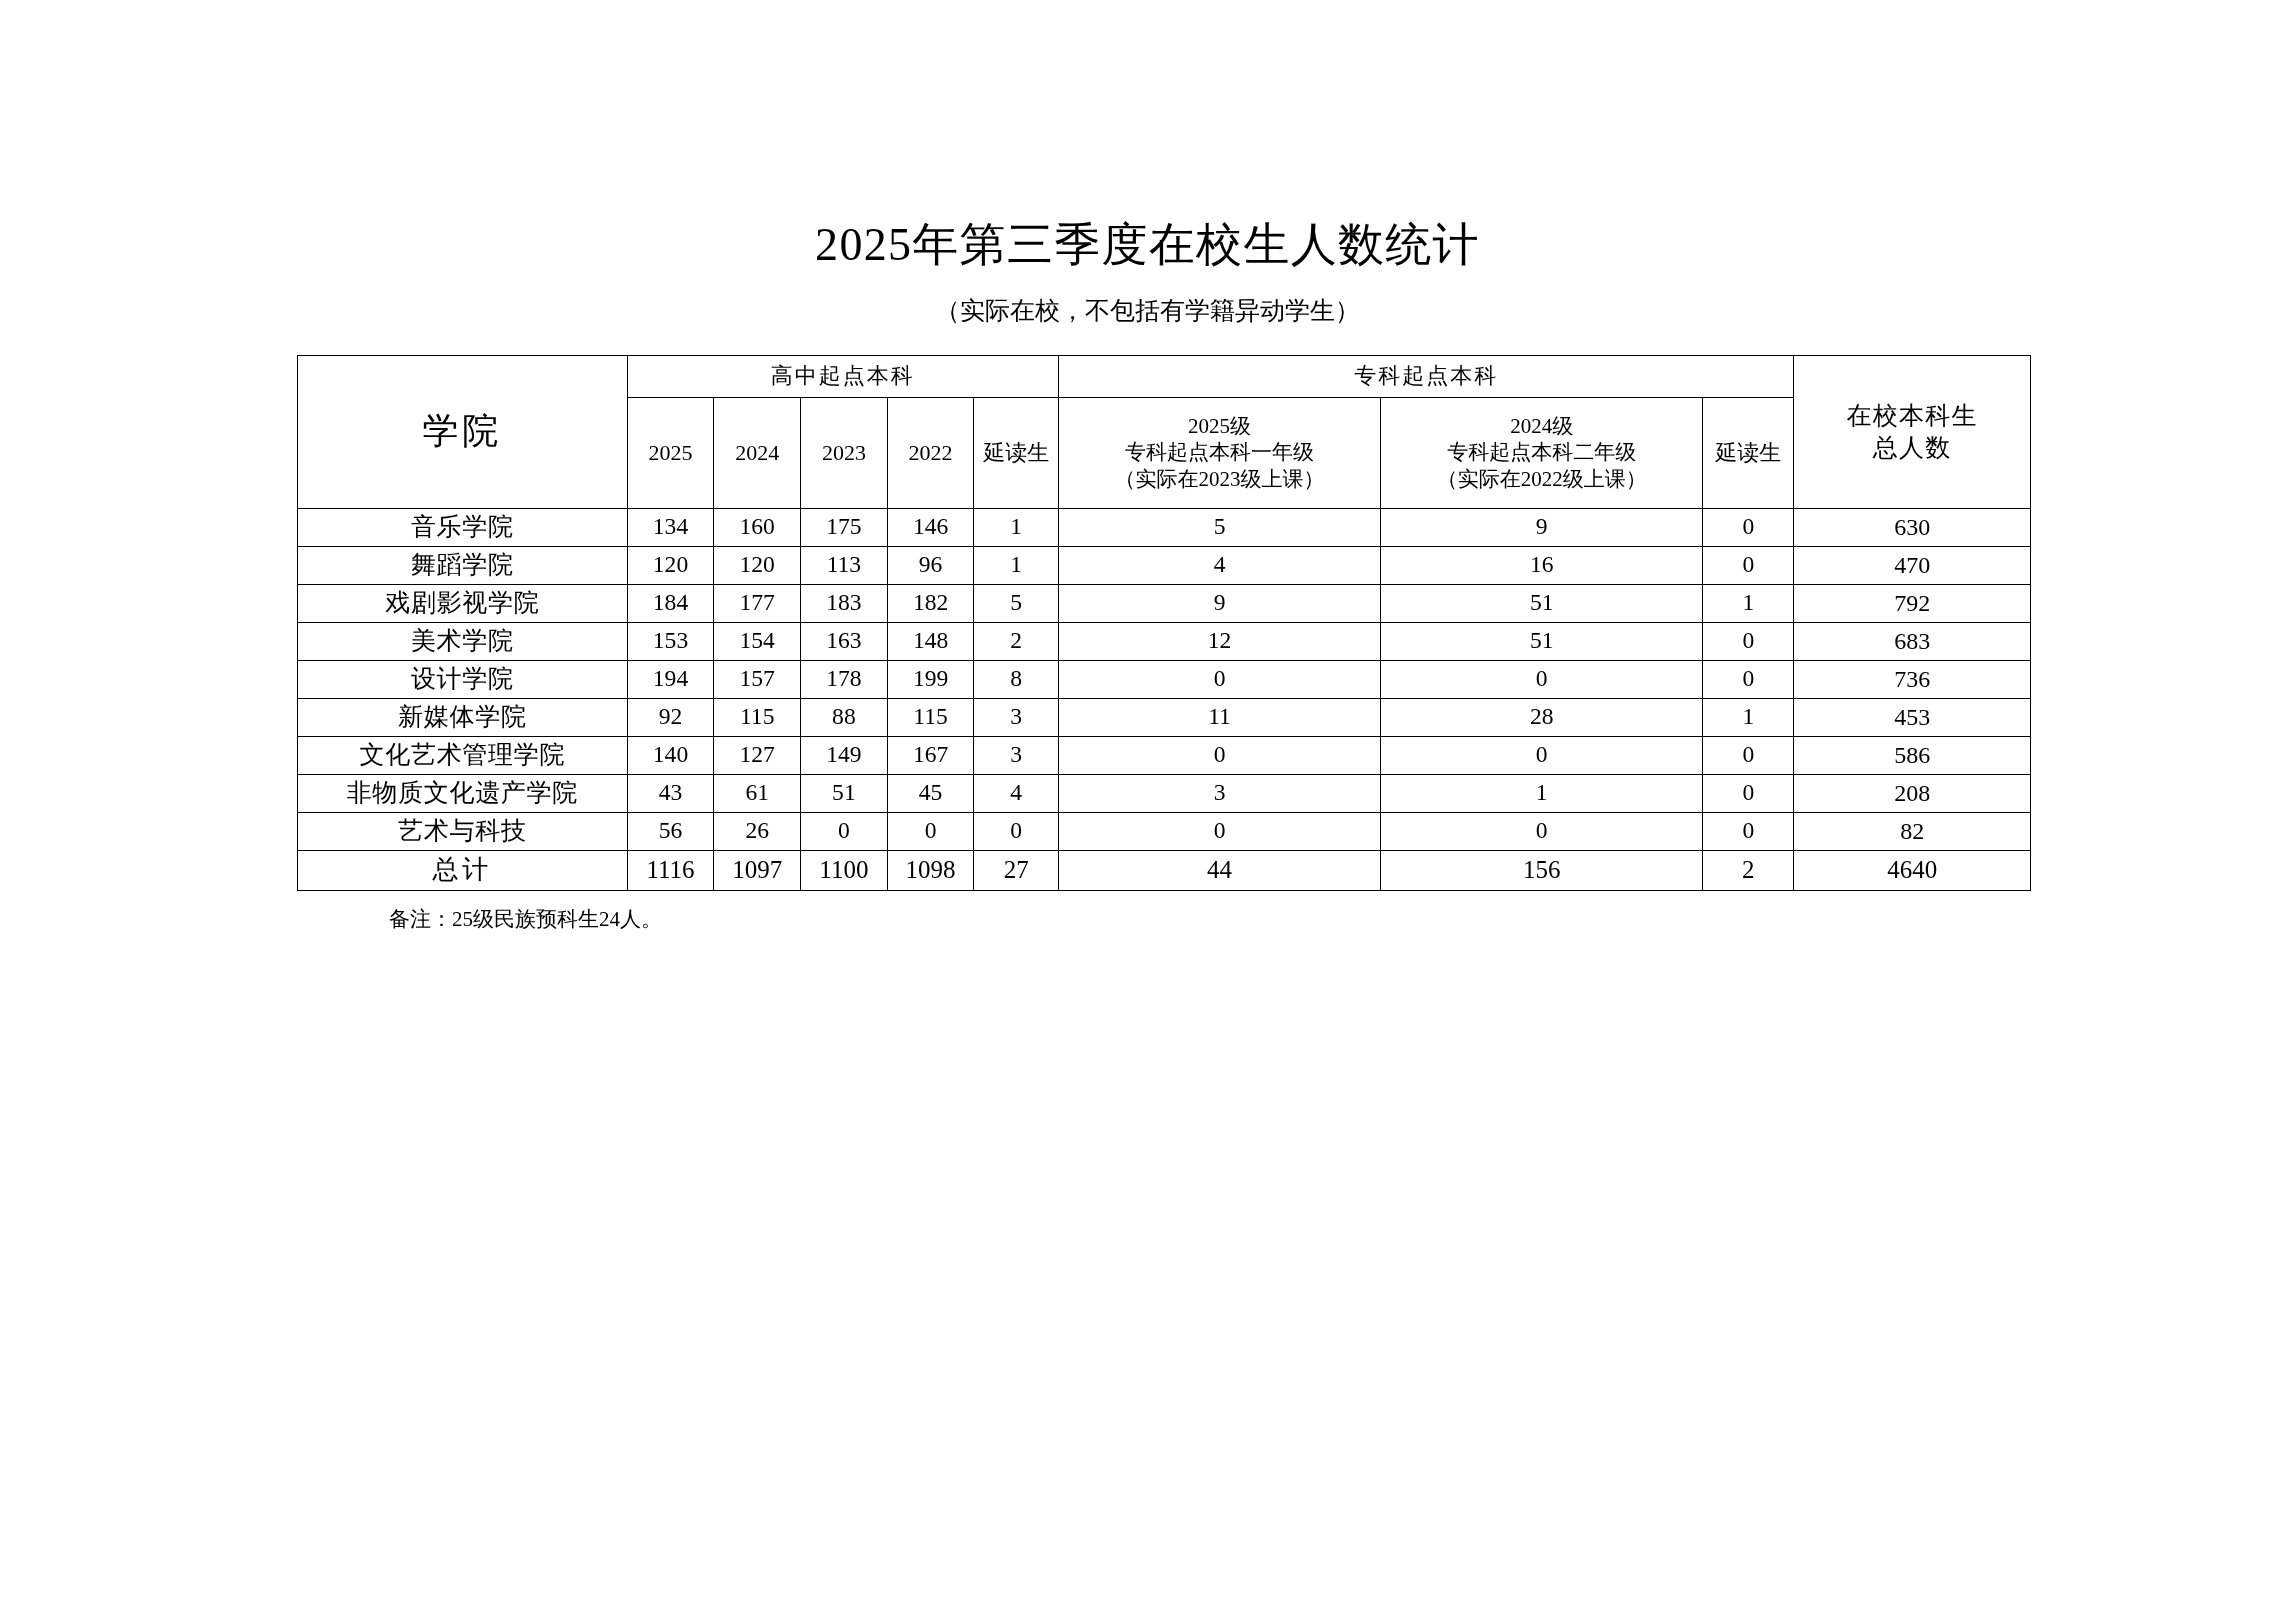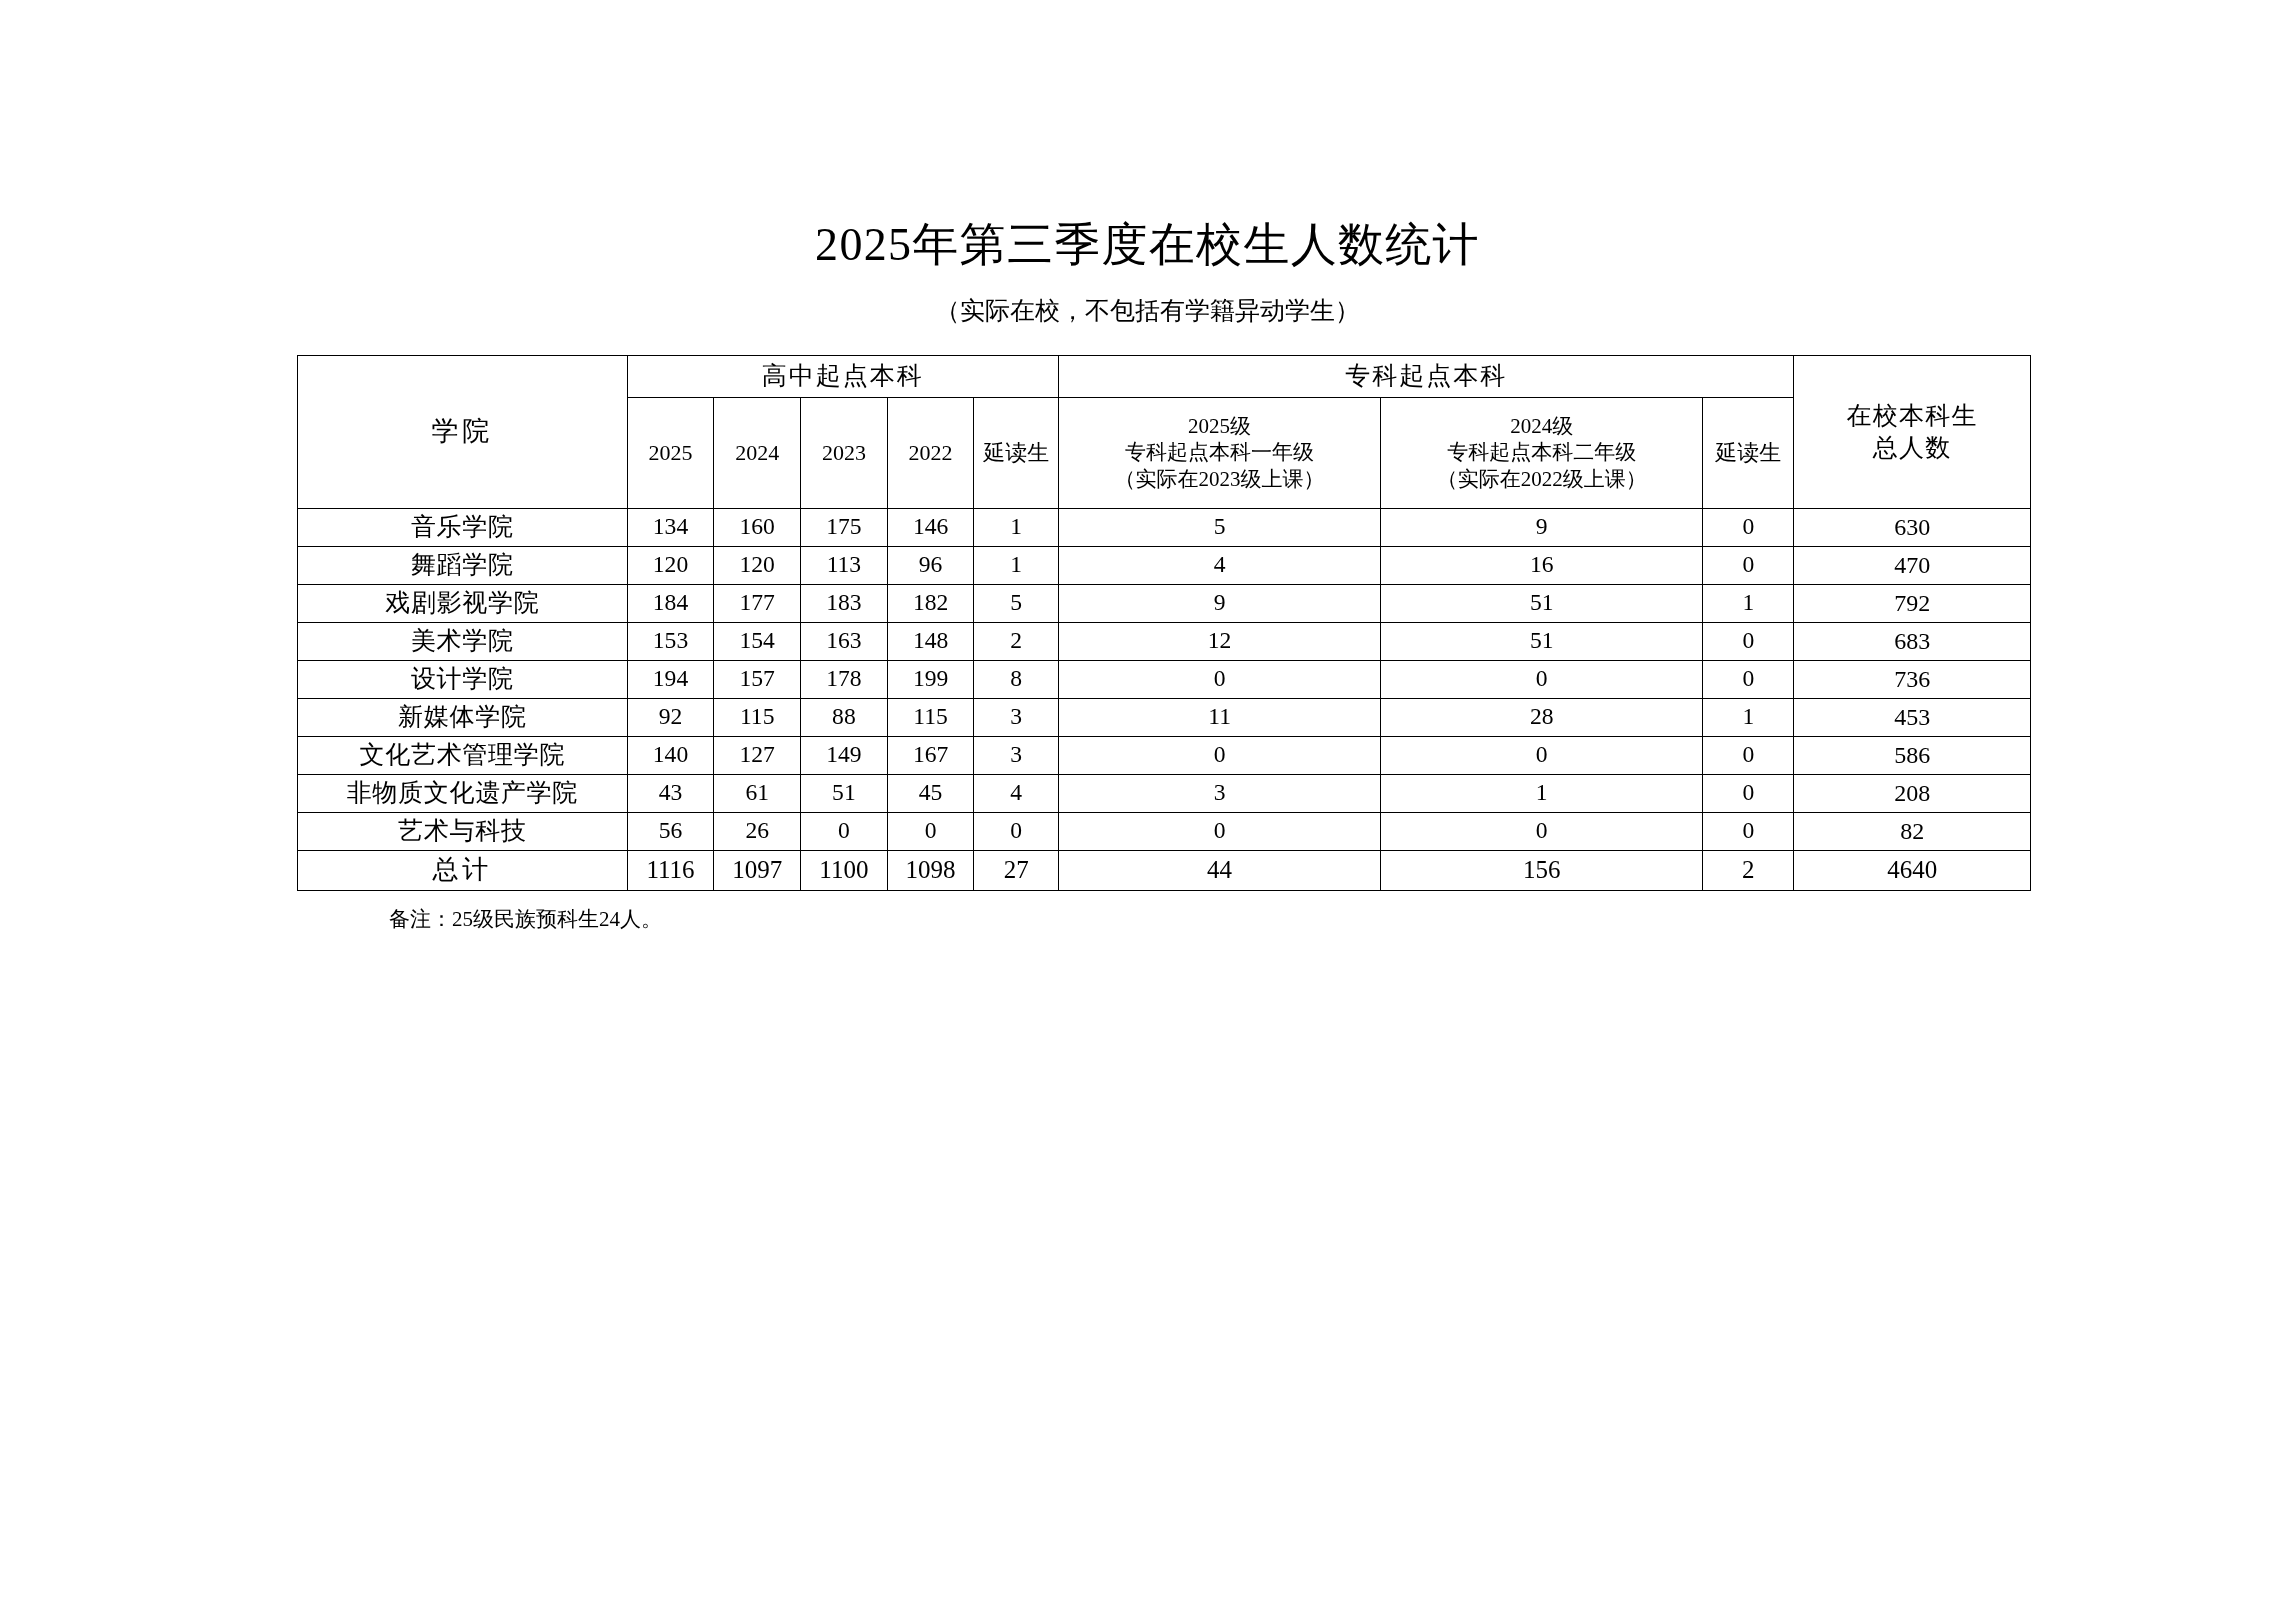--- a/index.html
+++ b/index.html
@@ -53,25 +53,25 @@
   table.stats td, table.stats th {
     border: 1.3px solid #000000;
     text-align: center;
     vertical-align: middle;
     font-weight: 400;
     padding: 0;
     line-height: 1.25;
   }
   .hdr-group {
     height: 41px;
-    font-size: 25px;
+    font-size: 22px;
     letter-spacing: 2px;
   }
   .hdr-college {
-    font-size: 27px;
+    font-size: 36px;
     letter-spacing: 3.9px;
   }
   .hdr-year {
     height: 111px;
     font-size: 22px;
   }
   .hdr-multiline {
     font-size: 21px;
     line-height: 1.35;
   }

